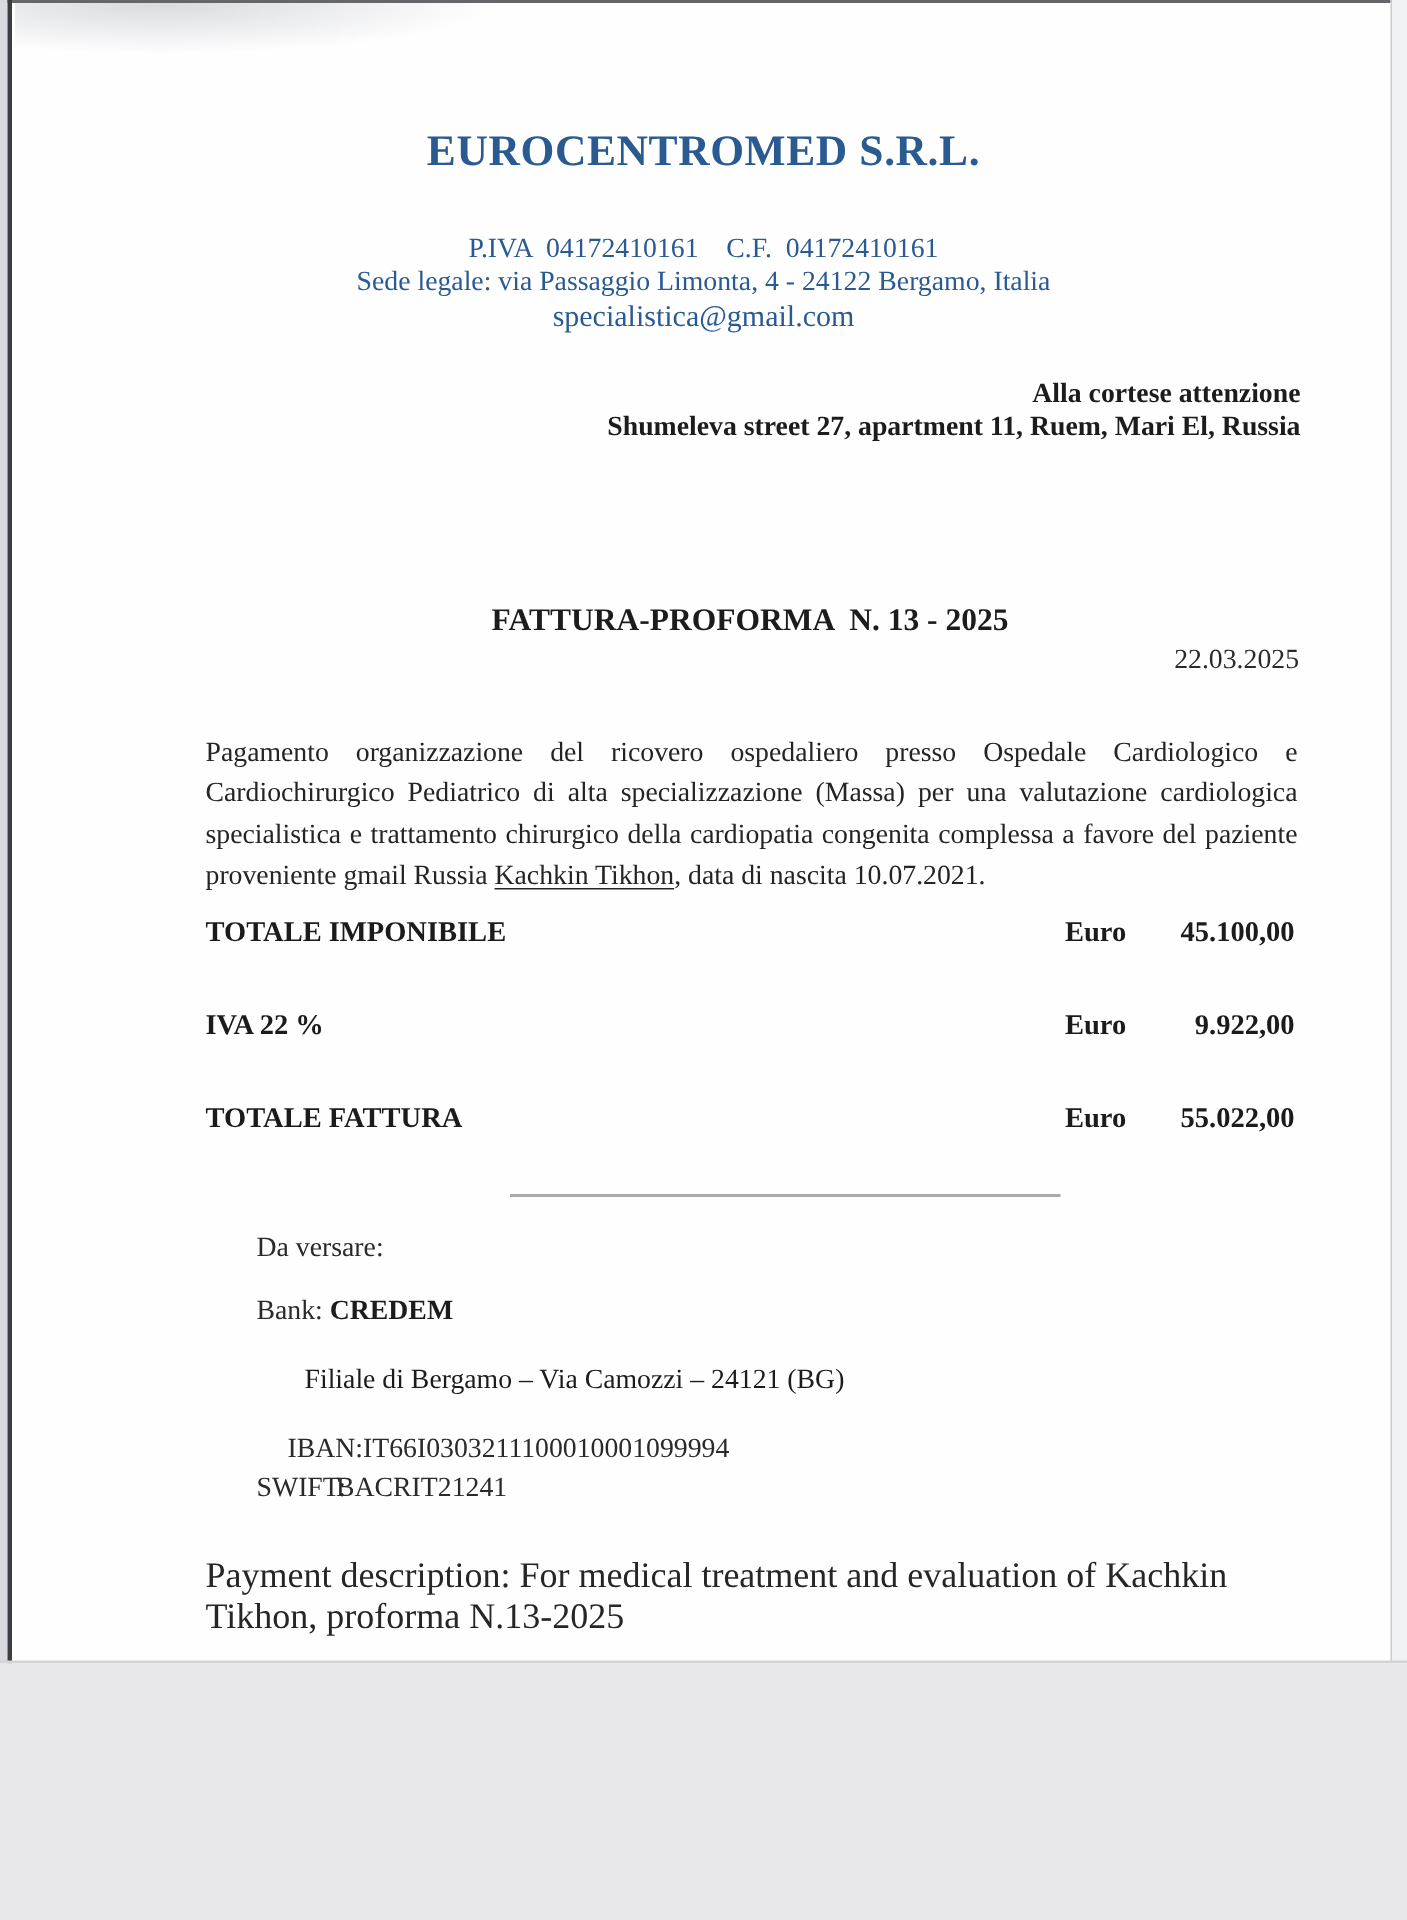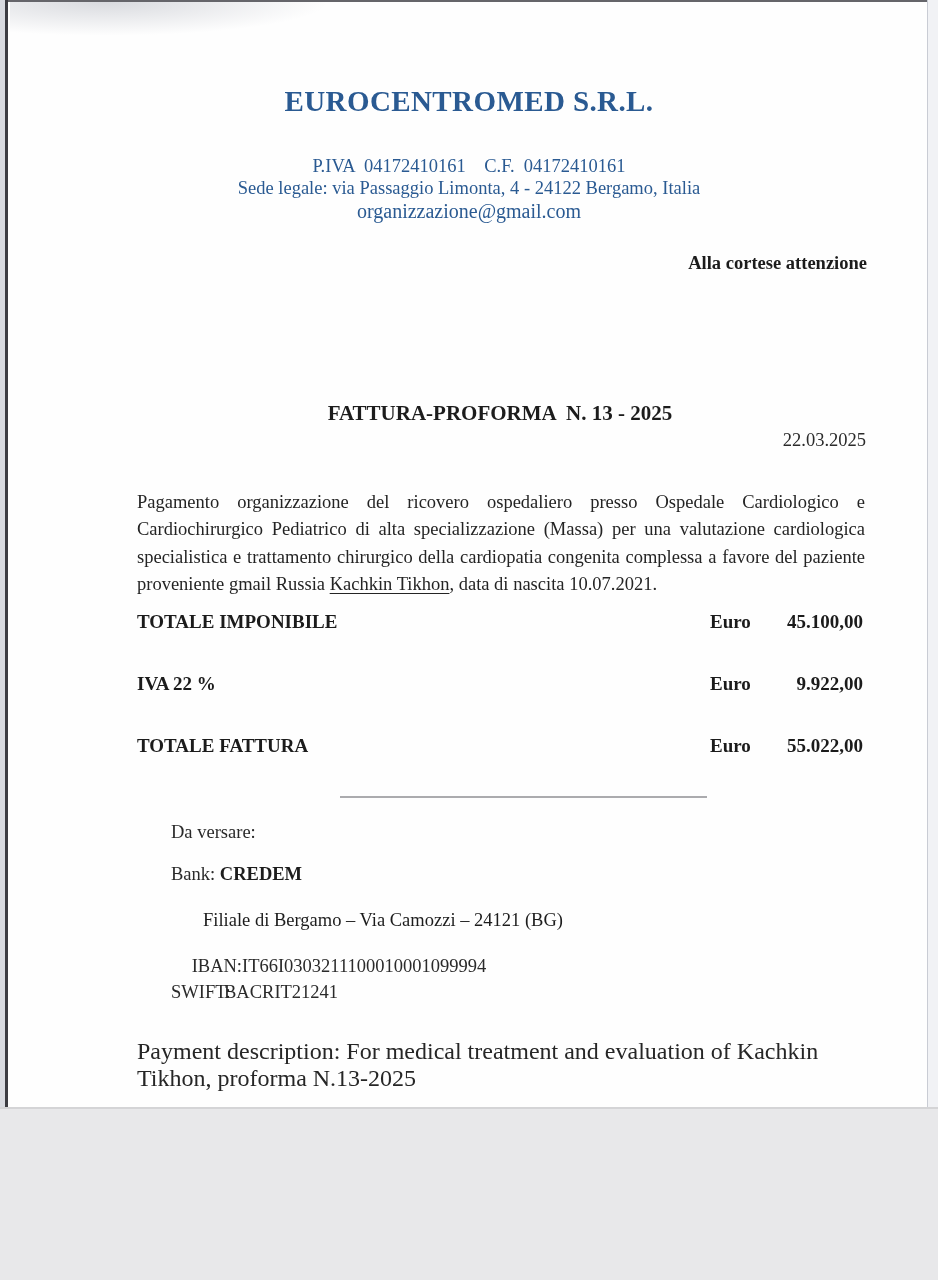--- a/index.html
+++ b/index.html
@@ -91,25 +91,26 @@
   <div class="edge-top"></div>
   <div class="edge-left-light"></div>
   <div class="edge-left-dark"></div>
   <div class="edge-right"></div>
   <div class="edge-bottom"></div>
 
   <div class="header">
     <div class="company-name">EUROCENTROMED S.R.L.</div>
     <div class="vat-line">P.IVA  04172410161    C.F.  04172410161</div>
     <div class="addr-line">Sede legale: via Passaggio Limonta, 4 - 24122 Bergamo, Italia</div>
-    <div class="email-line">organizzazione@gmail.com</div>
+    <div class="email-line">specialistica@gmail.com</div>
   </div>
 
   <div class="recipient">
     <div>Alla cortese attenzione</div>
+    <div>Shumeleva street 27, apartment 11, Ruem, Mari El, Russia</div>
   </div>
 
   <div class="doc-title">FATTURA-PROFORMA  N. 13 - 2025</div>
   <div class="doc-date">22.03.2025</div>
 
   <div class="body-par">
     <div class="just">Pagamento organizzazione del ricovero ospedaliero presso Ospedale Cardiologico e</div>
     <div class="just">Cardiochirurgico Pediatrico di alta specializzazione (Massa) per una valutazione cardiologica</div>
     <div class="just">specialistica e trattamento chirurgico della cardiopatia congenita complessa a favore del paziente</div>
     <div class="lastline"><span>proveniente gmail Russia </span><span class="u">Kachkin Tikhon</span><span>, data di nascita 10.07.2021.</span></div>

